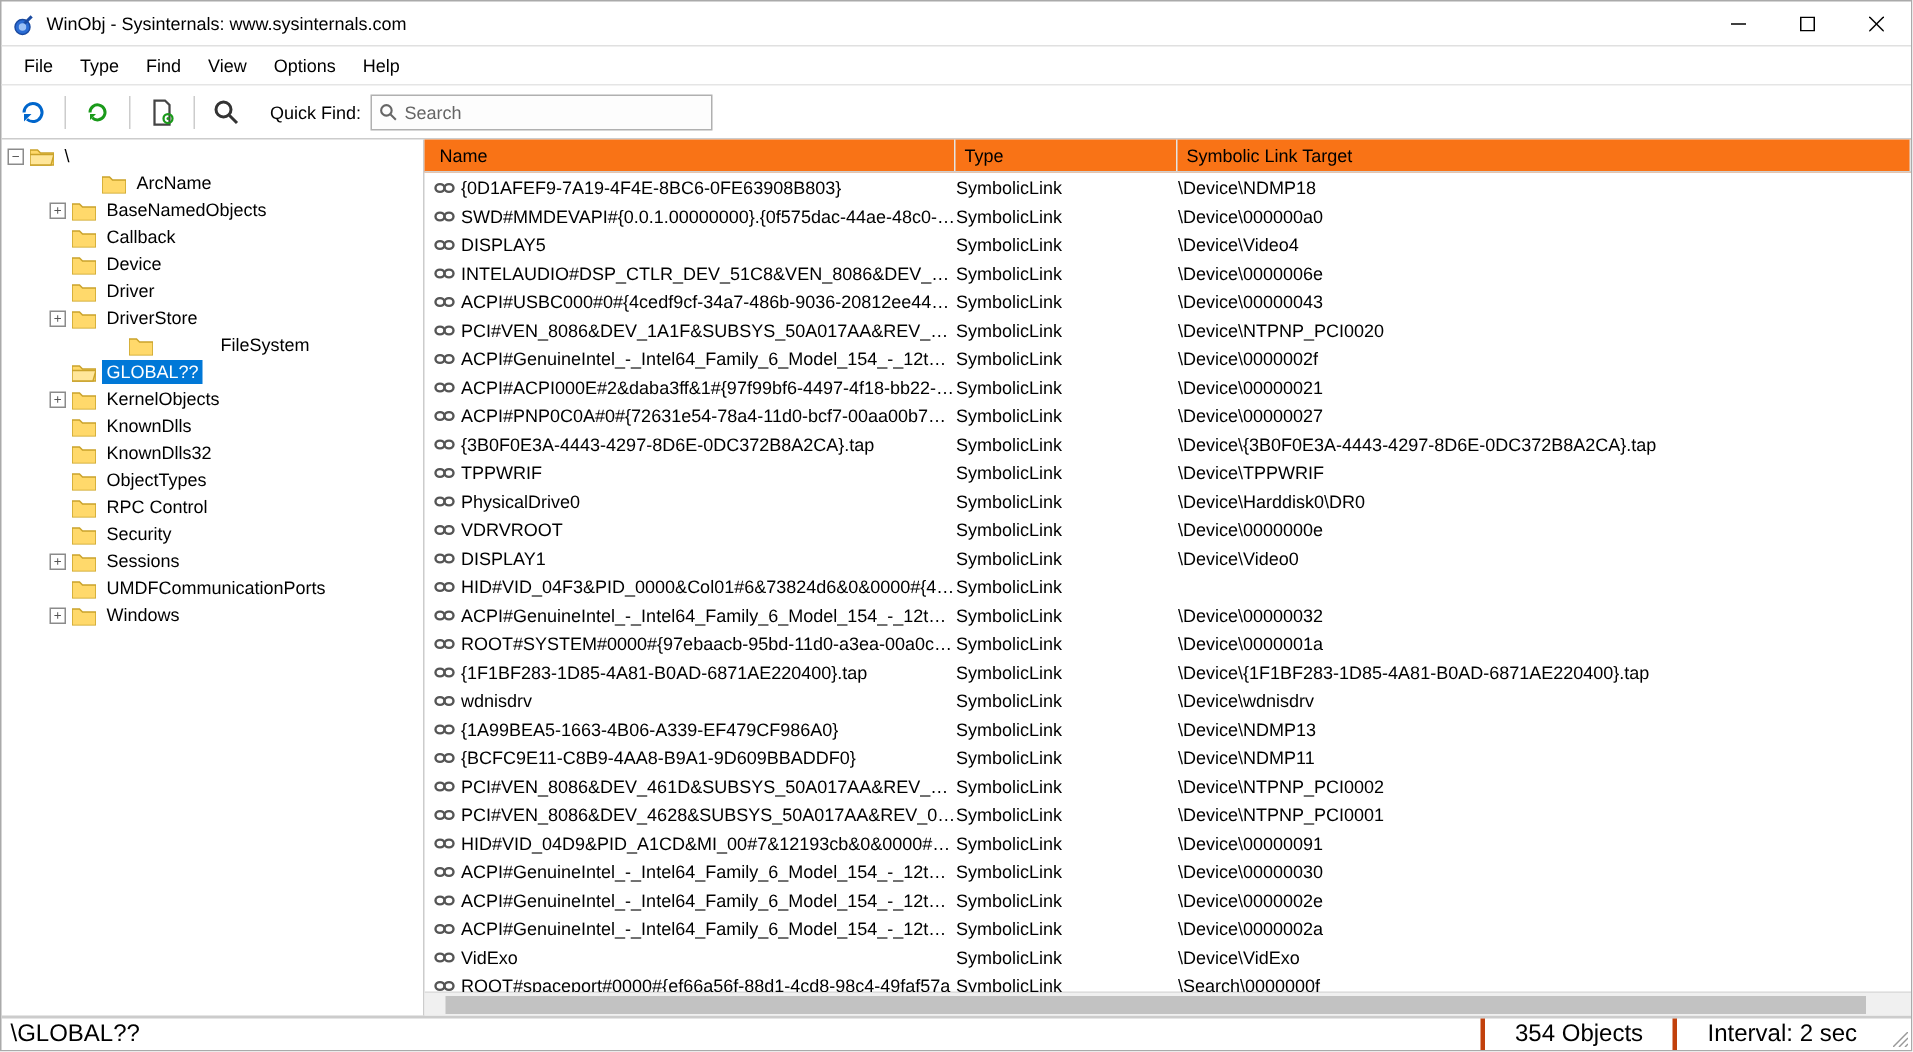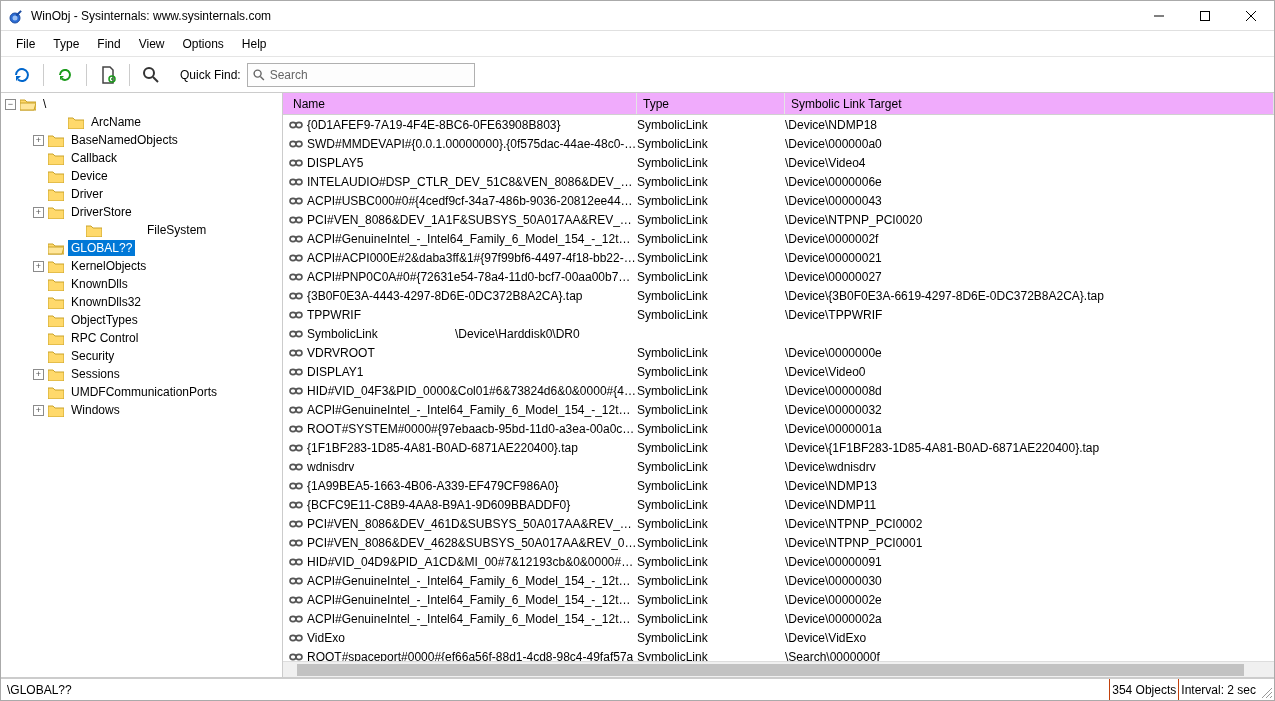--- a/index.html
+++ b/index.html
@@ -33,21 +33,21 @@
 
   
   .tree-row { height: 18px; display: flex; align-items: center; white-space: nowrap; }
   .tree-expander { width: 11px; height: 11px; border: 1px solid #8b8b8b; background: #fff; display: flex; align-items: center; justify-content: center; font-size: 9px; line-height: 1; color: #555; margin-right: 4px; }
   .tree-expander.none { border: none; background: transparent; }
   .folder-icon { width: 16px; height: 13px; margin-right: 4px; }
   .tree-label { padding: 1px 3px; }
   .tree-label.selected { background: #0078d7; color: #fff; }
 
   
-  .list-header { height: 22px; display: flex; align-items: center; border-bottom: 1px solid #d0d0d0; background: #f0abfc; flex-shrink: 0; padding-left: 4px; }
+  .list-header { height: 22px; display: flex; align-items: center; border-bottom: 1px solid #d0d0d0; background: #f97316; flex-shrink: 0; padding-left: 4px; }
   .list-header .col { padding-left: 6px; border-right: 1px solid #e4e4e4; height: 100%; display: flex; align-items: center; }
   .col-name { width: 350px; }
   .col-type { width: 148px; }
   .col-target { flex: 1; }
   .list-body { flex: 1; overflow-y: scroll; overflow-x: hidden; }
   .list-row { height: 19px; display: flex; align-items: center; padding-left: 4px; white-space: nowrap; }
   .list-row .link-icon { width: 14px; height: 14px; margin-left: 2px; margin-right: 4px; flex-shrink: 0; display:flex; align-items:center; }
   .list-row .c-name  { width: 330px; overflow: hidden; text-overflow: ellipsis; }
   .list-row .c-type  { width: 148px; }
   .list-row .c-target{ flex: 1; overflow: hidden; text-overflow: ellipsis; }
@@ -55,23 +55,23 @@
   
   .list-body::-webkit-scrollbar { width: 16px; }
   .list-body::-webkit-scrollbar-thumb { background: #c2c2c2; }
   .list-body::-webkit-scrollbar-track { background: #f0f0f0; }
 
   
   .hscroll { height: 16px; background: #f0f0f0; border-top: 1px solid #ddd; position: relative; }
   .hscroll .thumb { position: absolute; left: 14px; top: 2px; height: 12px; right: 30px; background: #c2c2c2; }
 
   
-  .statusbar { height: 22px; display: flex; align-items: center; border-top: 1px solid #ccc; font-size: 12px; }
+  .statusbar { height: 22px; display: flex; align-items: center; border-top: 1px solid #ccc; font-size: 16px; }
   .statusbar .path { padding-left: 6px; flex: 1; }
-  .statusbar .cell { padding: 0 2px; border-left: 1px solid #c2410c; height: 100%; display: flex; align-items: center; }
+  .statusbar .cell { padding: 0 20px; border-left: 3px solid #c2410c; height: 100%; display: flex; align-items: center; }
   .statusbar .grip { width: 16px; height: 100%; display: flex; align-items: flex-end; justify-content: flex-end; padding: 2px; }
 
   svg { display: block; }
 </style>
 </head>
 <body>
 
 <div class="window">
 
   <div class="titlebar">
@@ -429,40 +429,41 @@
           </div>
           <div class="list-row">
             <span class="link-icon">
               <svg width="14" height="10" viewBox="0 0 14 10">
                 <ellipse cx="4" cy="5" rx="3" ry="2.6" fill="none" stroke="#555" stroke-width="1.6"></ellipse>
                 <ellipse cx="10" cy="5" rx="3" ry="2.6" fill="none" stroke="#555" stroke-width="1.6"></ellipse>
               </svg>
             </span>
             <span class="c-name">{3B0F0E3A-4443-4297-8D6E-0DC372B8A2CA}.tap</span>
             <span class="c-type">SymbolicLink</span>
-            <span class="c-target">\Device\{3B0F0E3A-6619-4297-8D6E-0DC372B8A2CA}.tap</span>
+            <span class="c-target">\Device\{3B0F0E3A-4443-4297-8D6E-0DC372B8A2CA}.tap</span>
           </div>
           <div class="list-row">
             <span class="link-icon">
               <svg width="14" height="10" viewBox="0 0 14 10">
                 <ellipse cx="4" cy="5" rx="3" ry="2.6" fill="none" stroke="#555" stroke-width="1.6"></ellipse>
                 <ellipse cx="10" cy="5" rx="3" ry="2.6" fill="none" stroke="#555" stroke-width="1.6"></ellipse>
               </svg>
             </span>
             <span class="c-name">TPPWRIF</span>
             <span class="c-type">SymbolicLink</span>
             <span class="c-target">\Device\TPPWRIF</span>
           </div>
           <div class="list-row">
             <span class="link-icon">
               <svg width="14" height="10" viewBox="0 0 14 10">
                 <ellipse cx="4" cy="5" rx="3" ry="2.6" fill="none" stroke="#555" stroke-width="1.6"></ellipse>
                 <ellipse cx="10" cy="5" rx="3" ry="2.6" fill="none" stroke="#555" stroke-width="1.6"></ellipse>
               </svg>
             </span>
+            <span class="c-name">PhysicalDrive0</span>
             <span class="c-type">SymbolicLink</span>
             <span class="c-target">\Device\Harddisk0\DR0</span>
           </div>
           <div class="list-row">
             <span class="link-icon">
               <svg width="14" height="10" viewBox="0 0 14 10">
                 <ellipse cx="4" cy="5" rx="3" ry="2.6" fill="none" stroke="#555" stroke-width="1.6"></ellipse>
                 <ellipse cx="10" cy="5" rx="3" ry="2.6" fill="none" stroke="#555" stroke-width="1.6"></ellipse>
               </svg>
             </span>
@@ -483,21 +484,20 @@
           </div>
           <div class="list-row">
             <span class="link-icon">
               <svg width="14" height="10" viewBox="0 0 14 10">
                 <ellipse cx="4" cy="5" rx="3" ry="2.6" fill="none" stroke="#555" stroke-width="1.6"></ellipse>
                 <ellipse cx="10" cy="5" rx="3" ry="2.6" fill="none" stroke="#555" stroke-width="1.6"></ellipse>
               </svg>
             </span>
             <span class="c-name">HID#VID_04F3&amp;PID_0000&amp;Col01#6&amp;73824d6&amp;0&amp;0000#{4d1...</span>
             <span class="c-type">SymbolicLink</span>
-            <span class="c-target">\Device\0000008d</span>
           </div>
           <div class="list-row">
             <span class="link-icon">
               <svg width="14" height="10" viewBox="0 0 14 10">
                 <ellipse cx="4" cy="5" rx="3" ry="2.6" fill="none" stroke="#555" stroke-width="1.6"></ellipse>
                 <ellipse cx="10" cy="5" rx="3" ry="2.6" fill="none" stroke="#555" stroke-width="1.6"></ellipse>
               </svg>
             </span>
             <span class="c-name">ACPI#GenuineIntel_-_Intel64_Family_6_Model_154_-_12th_G...</span>
             <span class="c-type">SymbolicLink</span>

